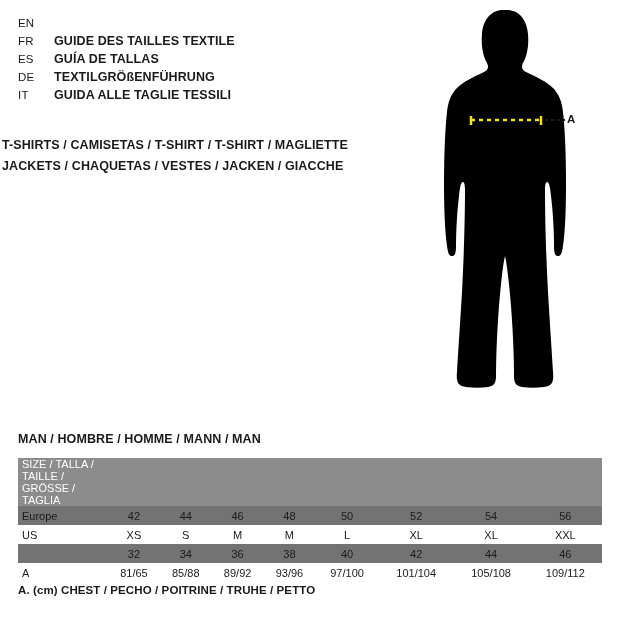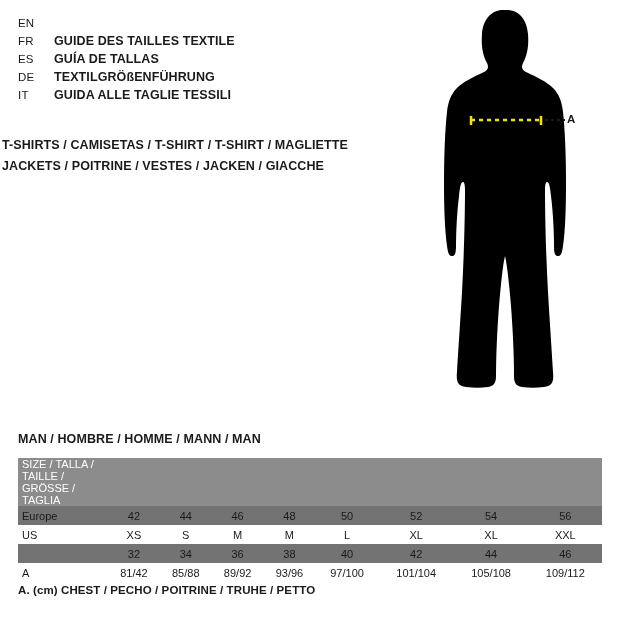--- a/index.html
+++ b/index.html
@@ -166,21 +166,21 @@
       <span class="lang-name">TEXTILGRÖßENFÜHRUNG</span>
     </div>
     <div class="lang-row">
       <span class="lang-code">IT</span>
       <span class="lang-name">GUIDA ALLE TAGLIE TESSILI</span>
     </div>
   </div>
 
   <div class="cat-block">
     <div class="cat-line">T-SHIRTS / CAMISETAS / T-SHIRT / T-SHIRT / MAGLIETTE</div>
-    <div class="cat-line">JACKETS / POITRINE / VESTES / JACKEN / GIACCHE</div>
+    <div class="cat-line">JACKETS / CHAQUETAS / VESTES / JACKEN / GIACCHE</div>
   </div>
 
   <div class="figure-wrap">
     <svg width="225" height="410" viewBox="0 0 225 410">
       <path fill="#000000" d="
         M108,4
         C96,4 88,14 87,28
         C86,40 88,50 92,57
         C94,61 93,64 89,66
         C78,71 68,76 62,82
@@ -273,21 +273,21 @@
         <td class="c-val">34</td>
         <td class="c-val">36</td>
         <td class="c-val">38</td>
         <td class="c-val">40</td>
         <td class="c-val">42</td>
         <td class="c-val">44</td>
         <td class="c-val">46</td>
       </tr>
       <tr class="row-plain">
         <td class="c-label">A</td>
-        <td class="c-val">81/42</td>
+        <td class="c-val">81/65</td>
         <td class="c-val">85/88</td>
         <td class="c-val">89/92</td>
         <td class="c-val">93/96</td>
         <td class="c-val">97/100</td>
         <td class="c-val">101/104</td>
         <td class="c-val">105/108</td>
         <td class="c-val">109/112</td>
       </tr>
     </tbody>
   </table>

